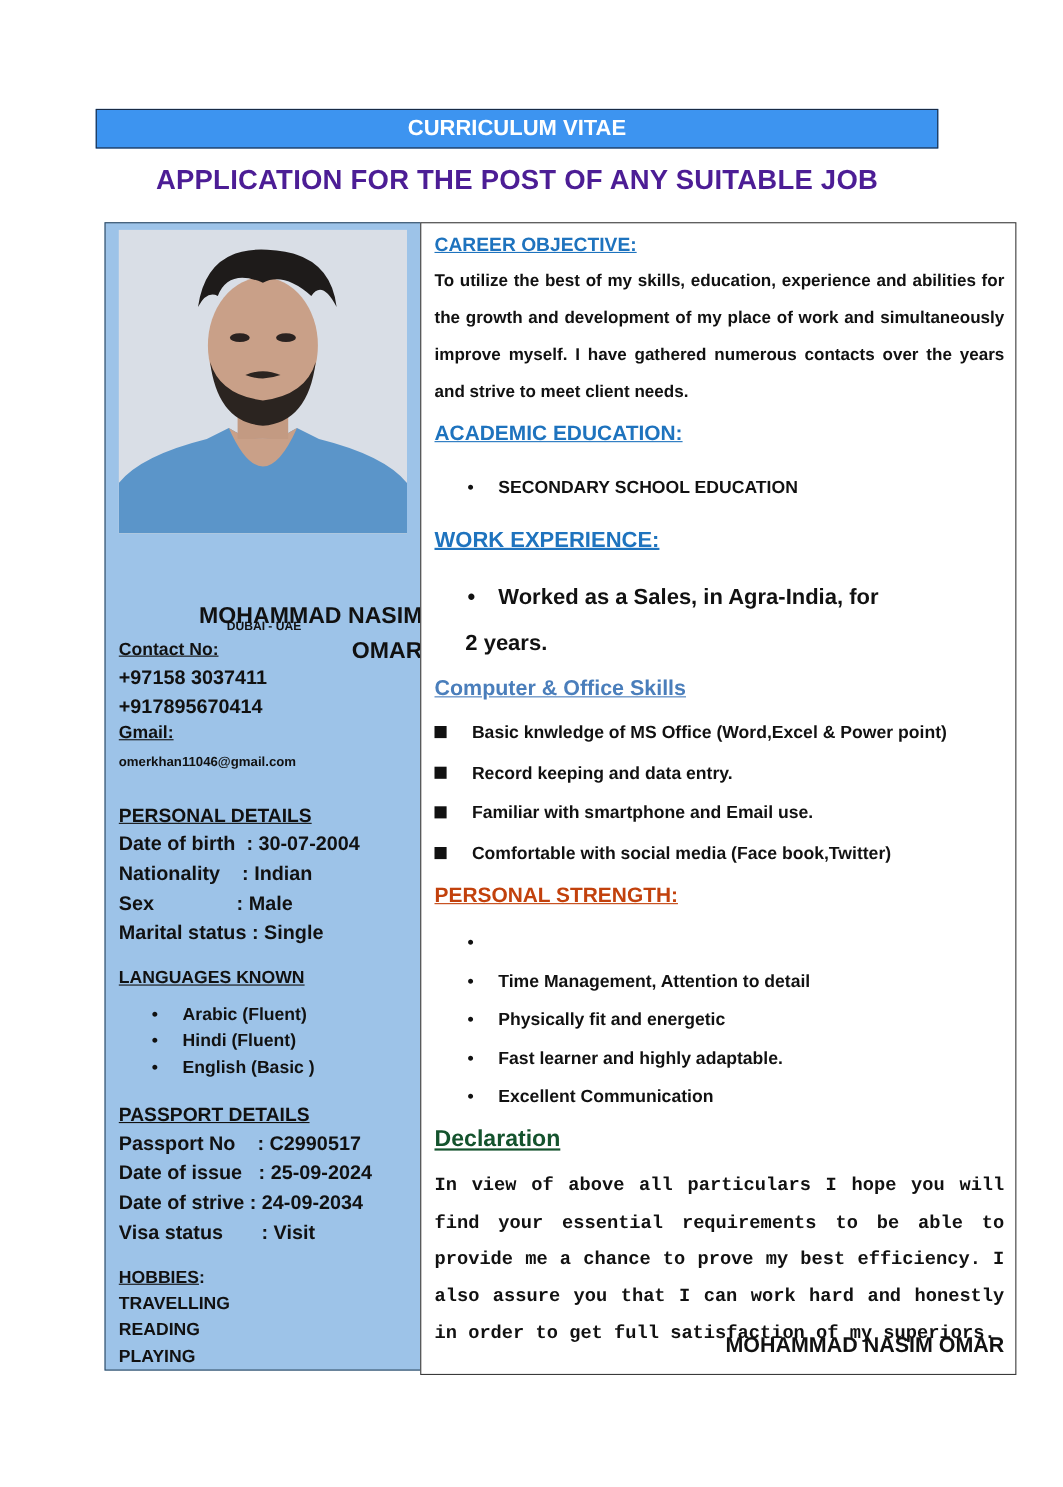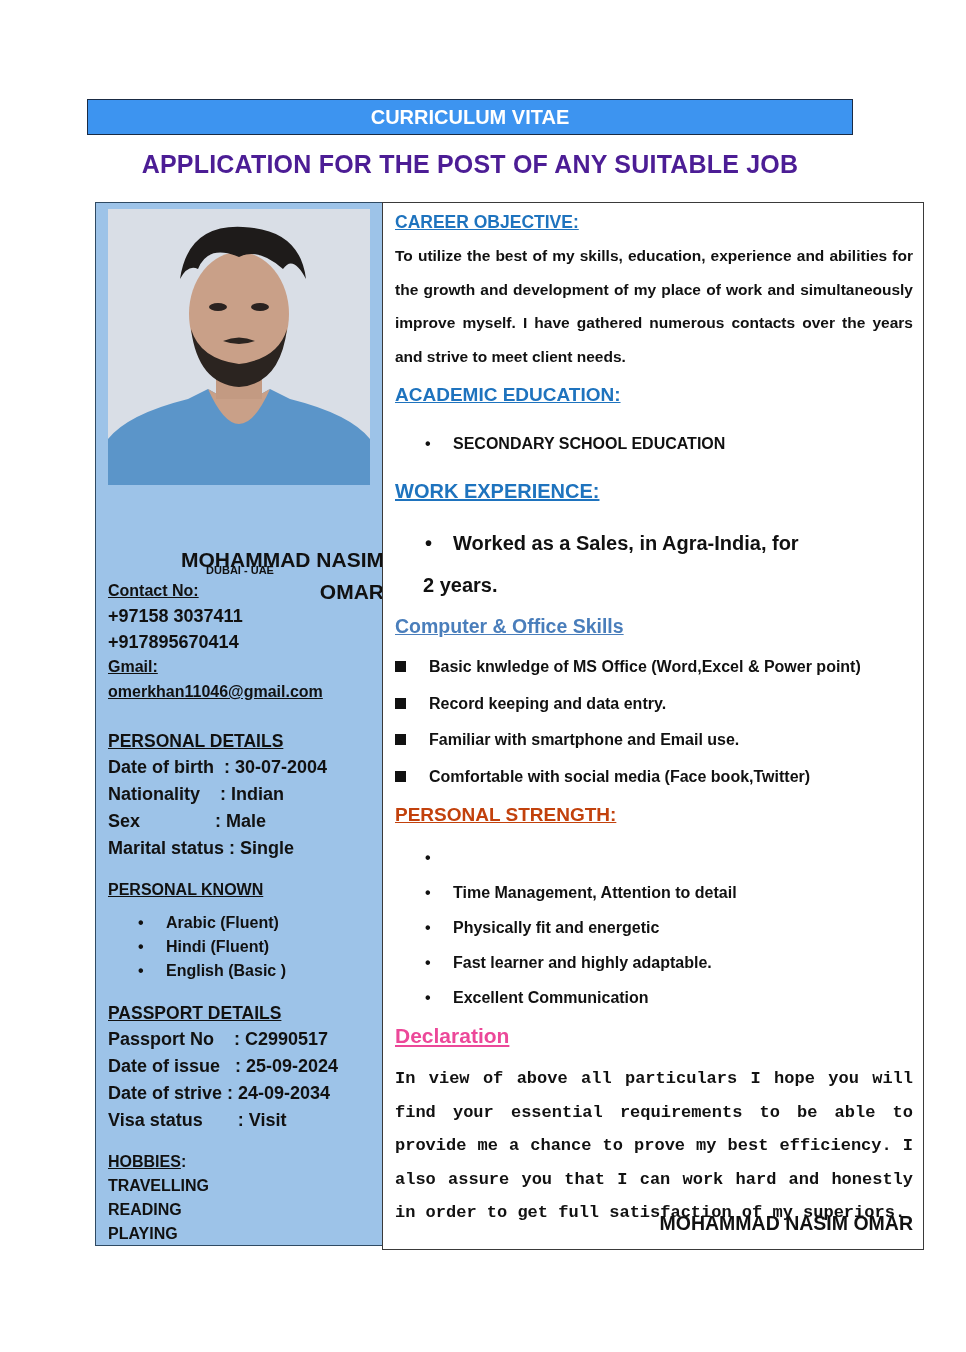--- a/index.html
+++ b/index.html
@@ -30,21 +30,21 @@
     font-weight: bold; font-size: 21px; line-height: 32px; margin-top: 44px;
   }
   .side-loc {
     position: absolute; left: 0; top: 361px; width: 288px; text-align: center;
     font-weight: bold; font-size: 11px;
   }
   .side-block { position: absolute; left: 12px; width: 270px; font-weight: bold; }
   .ul { text-decoration: underline; }
   .contact-label { font-size: 16px; line-height: 24px; }
   .contact-val { font-size: 18px; line-height: 26px; }
-  .email { font-size: 16px; line-height: 26px; text-decoration: underline; }
+  .email { font-size: 12px; line-height: 26px; }
   .pd-head { font-size: 17.5px; line-height: 26px; }
   .pd-row { font-size: 18px; line-height: 27px; display: flex; }
   .pd-row .k { white-space: pre; }
   .lang-head { font-size: 16px; line-height: 22px; }
   .lang-list { list-style: none; margin: 10px 0 0 0; padding: 0; }
   .lang-list li { font-size: 16px; line-height: 24px; display: flex; }
   .lang-list li .dot { width: 58px; padding-left: 30px; box-sizing: border-box; }
   .hob { font-size: 16px; line-height: 24px; }
 
   .main {
@@ -54,21 +54,21 @@
   .m { position: absolute; left: 12px; width: 518px; font-weight: bold; }
   .sec-head { color: #1e73be; text-decoration: underline; font-size: 19px; }
   .sec-head.small { font-size: 17.5px; }
   .sec-head.blue2 { color: #4a7ebb; font-size: 19.5px; font-weight: bold; }
   .para { font-size: 15.5px; line-height: 33.5px; text-align: justify; text-align-last: left; }
   .bullet-row { display: flex; font-size: 16px; line-height: 35px; }
   .bullet-row .dot { width: 58px; padding-left: 30px; box-sizing: border-box; }
   .sq-row { display: flex; font-size: 16px; line-height: 36.5px; }
   .sq-row .sq { width: 34px; }
   .sq-row .sq span { display: inline-block; width: 11px; height: 11px; background: #111; }
-  .decl-head { color: #ec4899; text-decoration: underline; font-size: 21px; }
+  .decl-head { color: #14532d; text-decoration: underline; font-size: 21px; }
   .signature { font-size: 19.5px; text-align: right; padding-right: 36px; }
 </style>
 </head>
 <body>
 
 <div class="banner">CURRICULUM VITAE</div>
 <div class="app-title">APPLICATION FOR THE POST OF ANY SUITABLE JOB</div>
 
 <div class="sidebar">
   <div class="photo">
@@ -113,21 +113,21 @@
         <span class="k">Sex               </span>
         <span>:   Male</span>
       </div>
     <div class="pd-row">
         <span class="k">Marital status </span>
         <span>:  Single</span>
       </div>
   </div>
 
   <div class="side-block" style="top:676px;">
-    <div class="lang-head ul">PERSONAL KNOWN</div>
+    <div class="lang-head ul">LANGUAGES KNOWN</div>
     <ul class="lang-list">
       <li>
           <span class="dot">•</span>
           <span>Arabic (Fluent)</span>
         </li>
       <li>
           <span class="dot">•</span>
           <span>Hindi (Fluent)</span>
         </li>
       <li>

